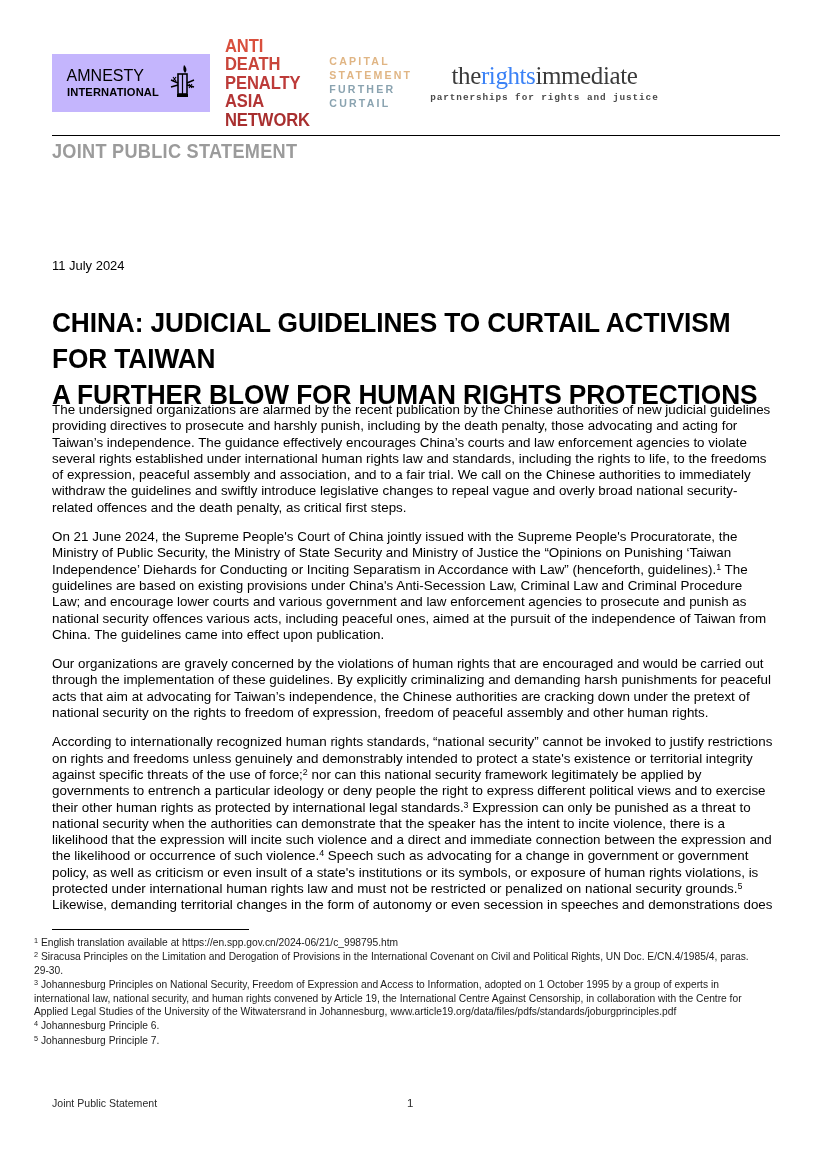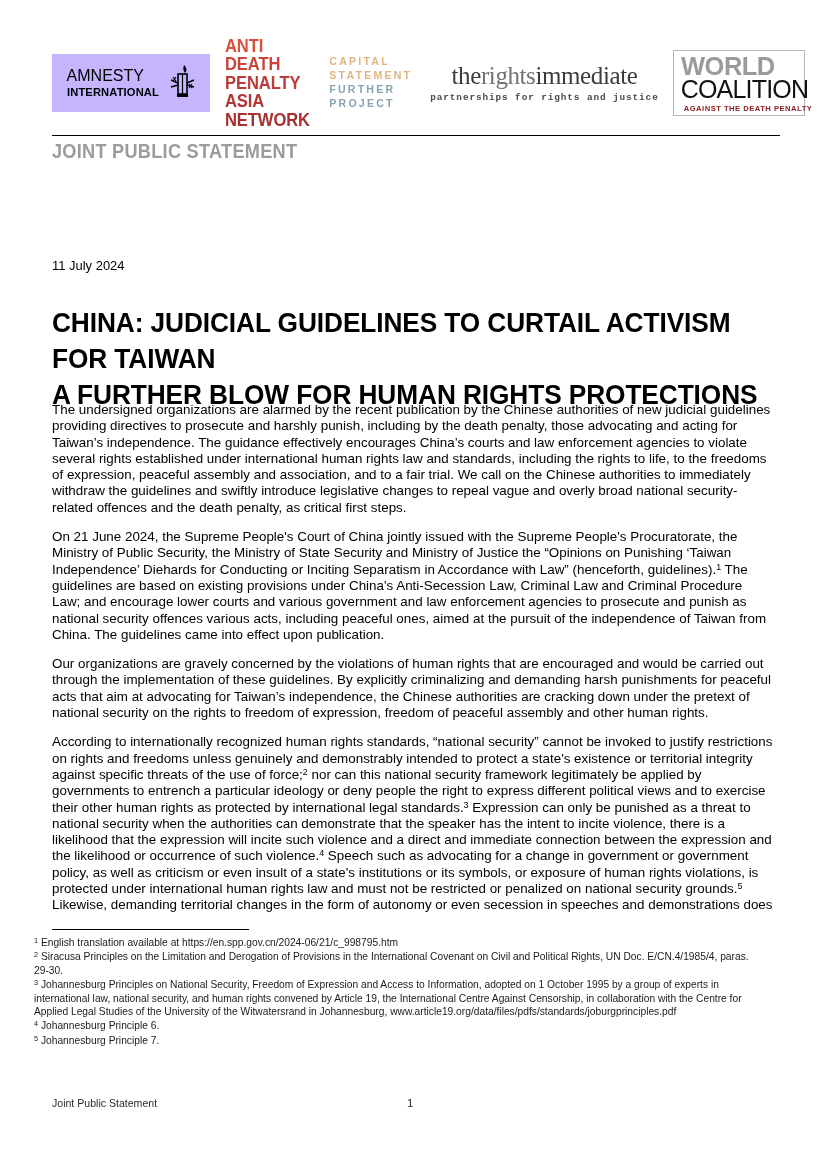--- a/index.html
+++ b/index.html
@@ -93,21 +93,21 @@
     flex: none;
     text-align: center;
   }
   .trp-main {
     font-family: "Liberation Serif", serif;
     font-size: 25px;
     letter-spacing: -0.4px;
     color: #3b3b3b;
     line-height: 1.05;
   }
-  .trp-main .hl { color: #737373; }
+  .trp-main .hl { color: #3b82f6; }
   .trp-sub {
     font-family: "Liberation Mono", monospace;
     font-size: 9.4px;
     letter-spacing: 0.9px;
     color: #4a4a4a;
     margin-top: 2px;
     font-weight: bold;
   }
 
   
@@ -308,39 +308,30 @@
       <div style="color:#c9453a">DEATH</div>
       <div style="color:#bd3b39">PENALTY</div>
       <div style="color:#b33535">ASIA</div>
       <div style="color:#a82f2f">NETWORK</div>
     </div>
 
     <div class="cpjp">
       <div style="color:#e0b584">CAPITAL</div>
       <div style="color:#e0b584">STATEMENT</div>
       <div style="color:#8aa3b0">FURTHER</div>
-      <div style="color:#8aa3b0">PROJECT</div>
+      <div style="color:#8aa3b0">CURTAIL</div>
     </div>
 
     <div class="trp">
       <div class="trp-main">
         <span>the</span><span class="hl">rights</span><span>immediate</span>
       </div>
       <div class="trp-sub">partnerships for rights and justice</div>
     </div>
 
-    <div class="wc">
-      <div class="wc-world">WORLD</div>
-      <div class="wc-coalition">COALITION</div>
-      <div class="wc-tag-row">
-        <span class="wc-rule"></span>
-        <span class="wc-tag">AGAINST THE DEATH PENALTY</span>
-        <span class="wc-rule"></span>
-      </div>
-    </div>
   </div>
 
   <div class="header-rule"></div>
   <div class="kicker">JOINT PUBLIC STATEMENT</div>
 
   <div class="doc-date">11 July 2024</div>
   <div class="doc-title">
     <div>CHINA: JUDICIAL GUIDELINES TO CURTAIL ACTIVISM FOR TAIWAN</div>
     <div>A FURTHER BLOW FOR HUMAN RIGHTS PROTECTIONS</div>
   </div>

